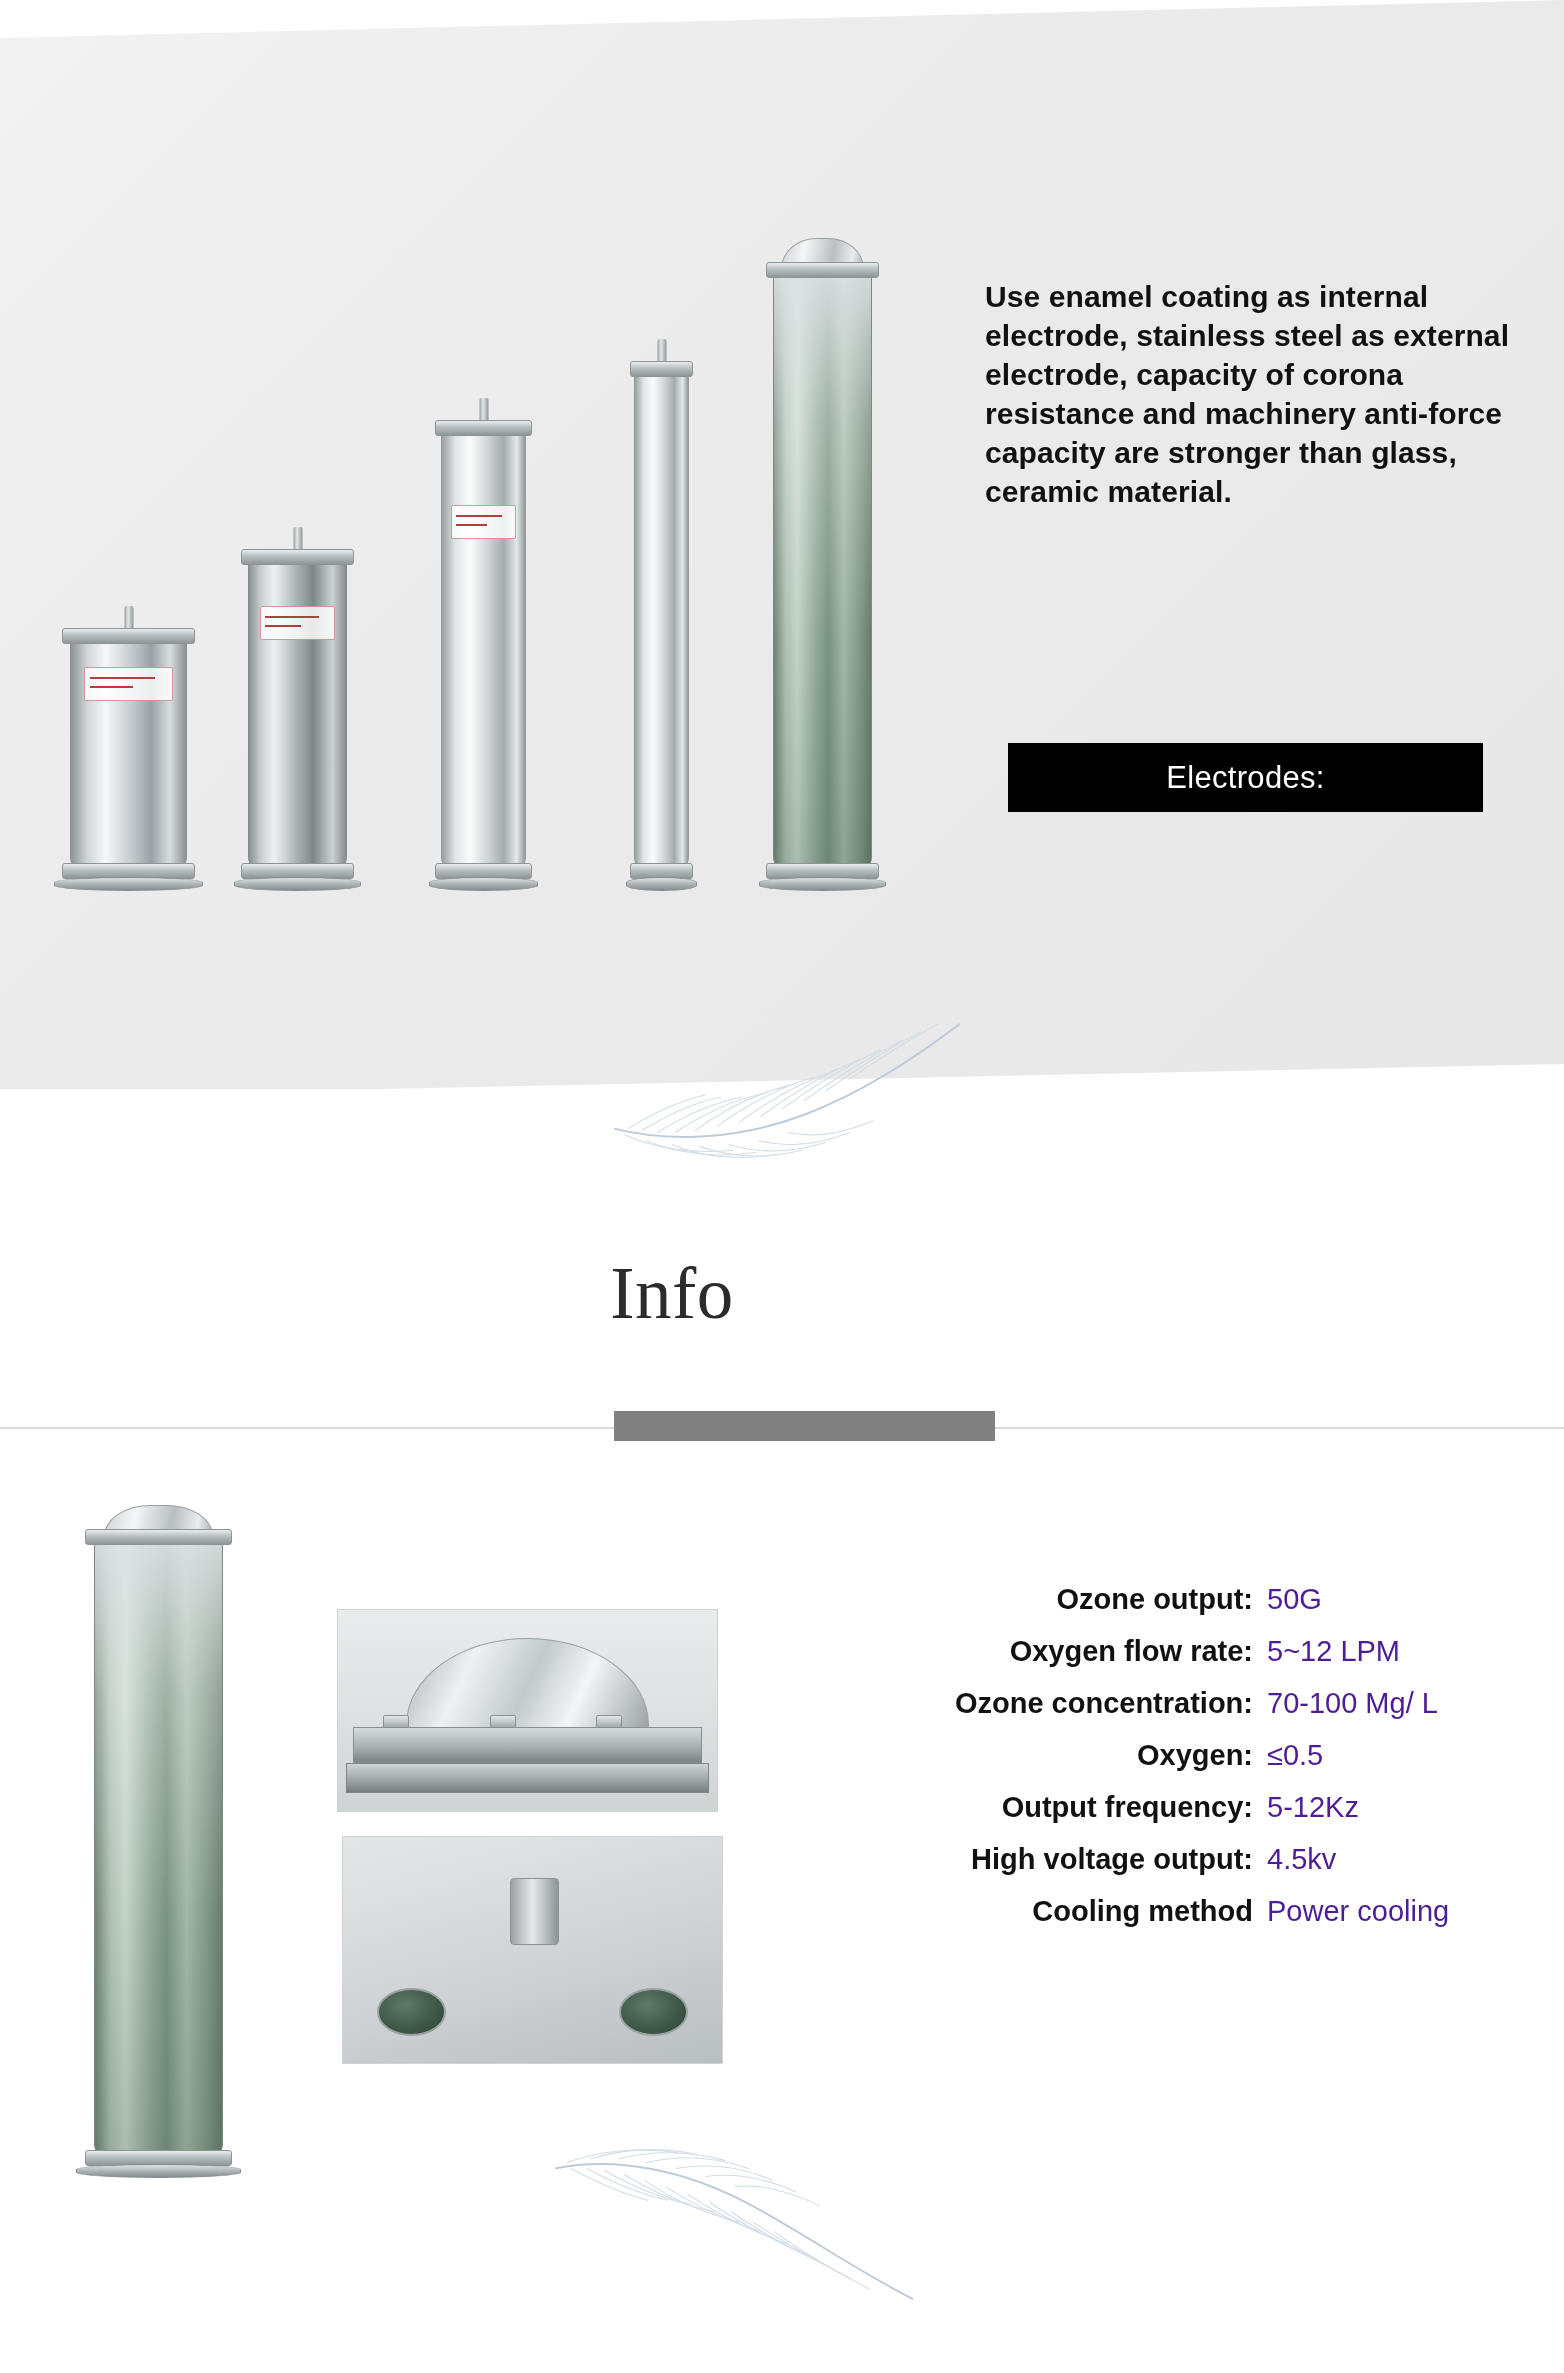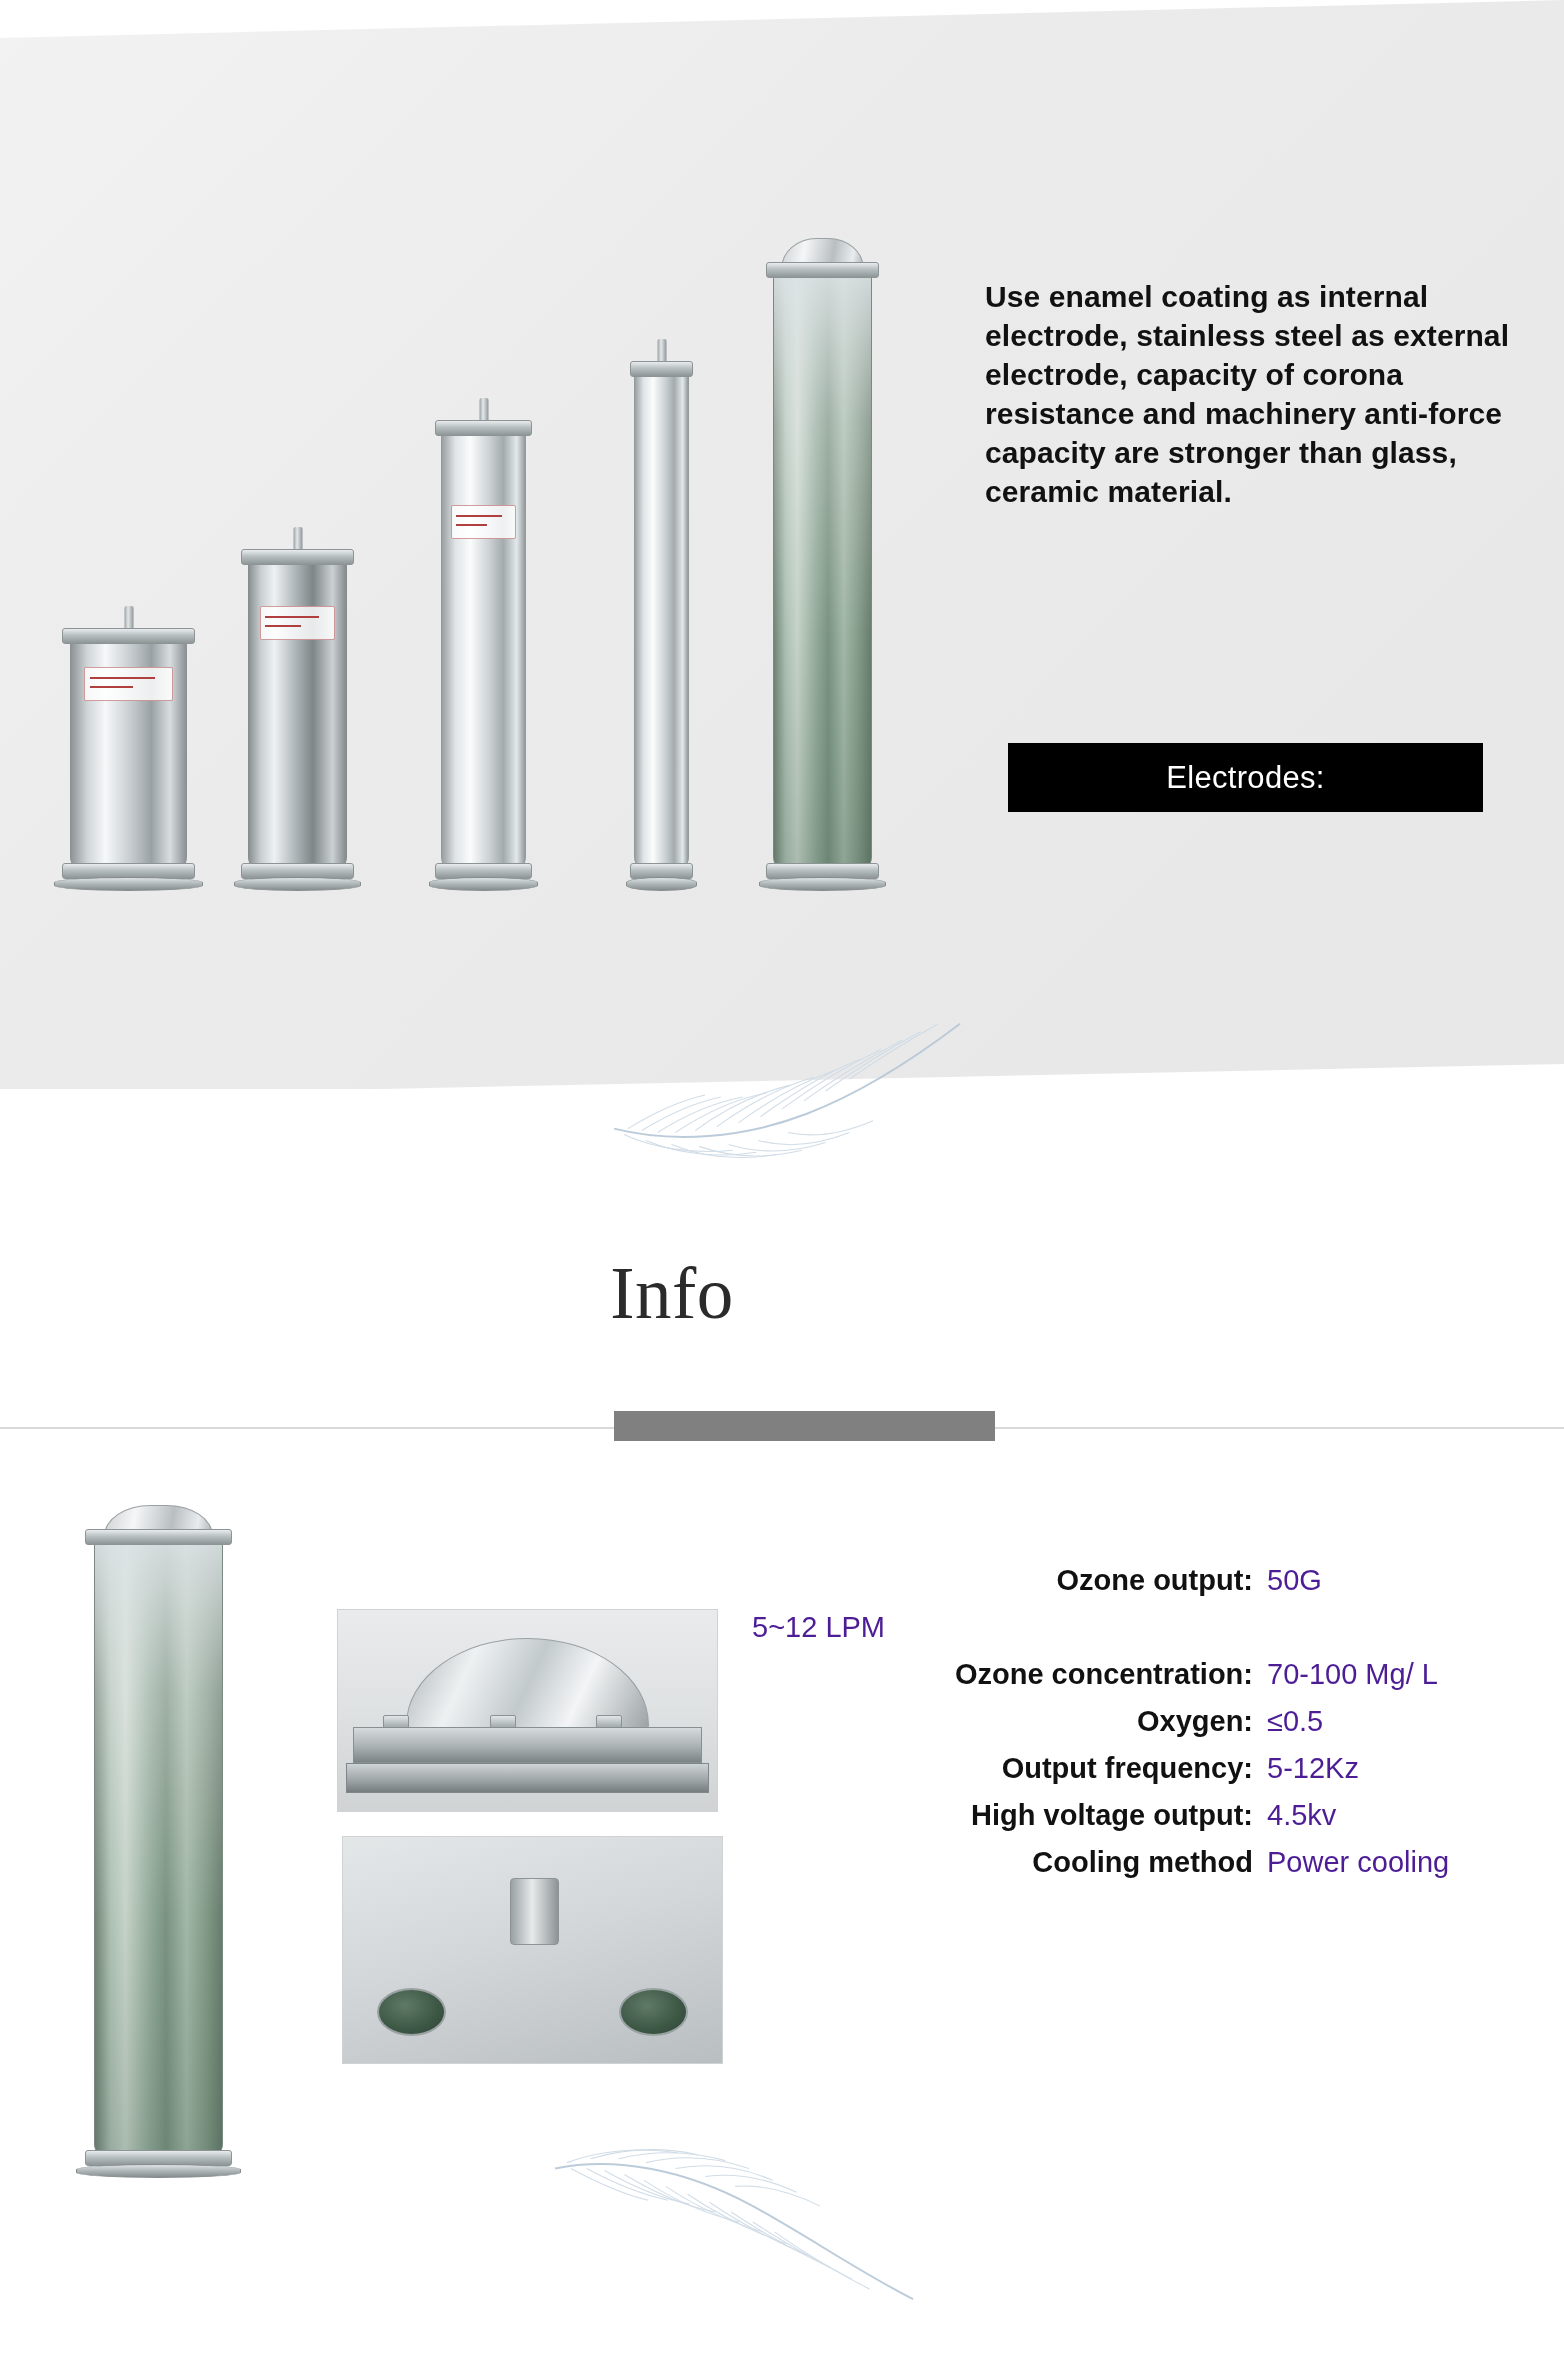--- a/index.html
+++ b/index.html
@@ -301,20 +301,21 @@
   #spec-table {
     position: absolute;
     left: 752px;
     top: 1564px;
     width: 782px;
   }
   .spec-row {
     display: flex;
     align-items: flex-start;
     margin-bottom: 14px;
+    margin-top: 19px;
   }
   .spec-label {
     flex: 0 0 515px;
     text-align: right;
     padding-right: 14px;
     font-size: 29px;
     font-weight: bold;
     color: #111111;
   }
   .spec-value {
@@ -442,20 +443,21 @@
       <div class="hole right"></div>
     </div>
   </div>
 
   <div id="spec-table">
     <div class="spec-row">
       <div class="spec-label">Ozone output:</div>
       <div class="spec-value">50G</div>
     </div>
     <div class="spec-row">
+      <div class="spec-label">Oxygen flow rate:</div>
       <div class="spec-value">5~12 LPM</div>
     </div>
     <div class="spec-row">
       <div class="spec-label">Ozone concentration:</div>
       <div class="spec-value">70-100 Mg/ L</div>
     </div>
     <div class="spec-row">
       <div class="spec-label">Oxygen:</div>
       <div class="spec-value">≤0.5</div>
     </div>

